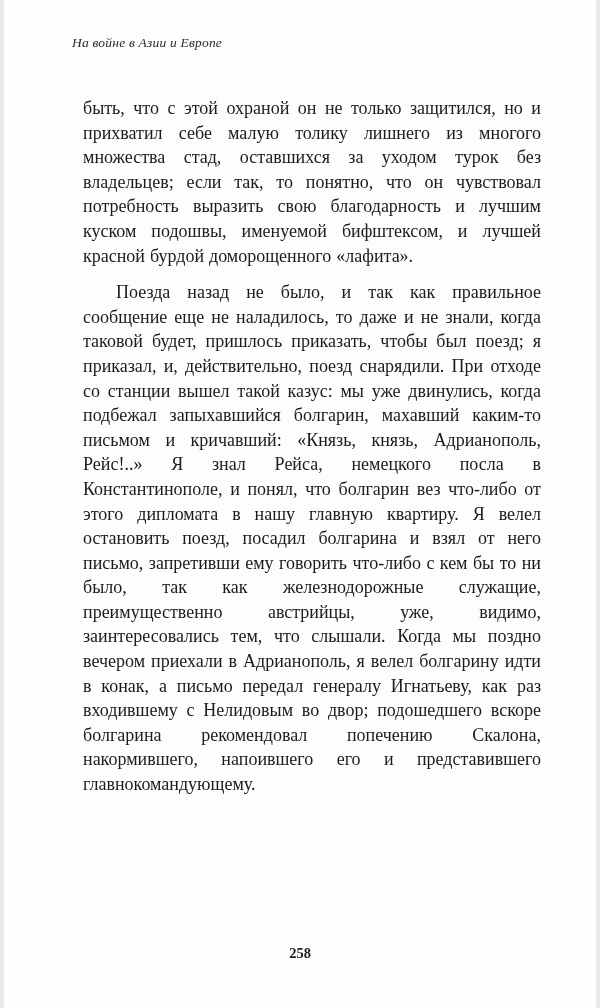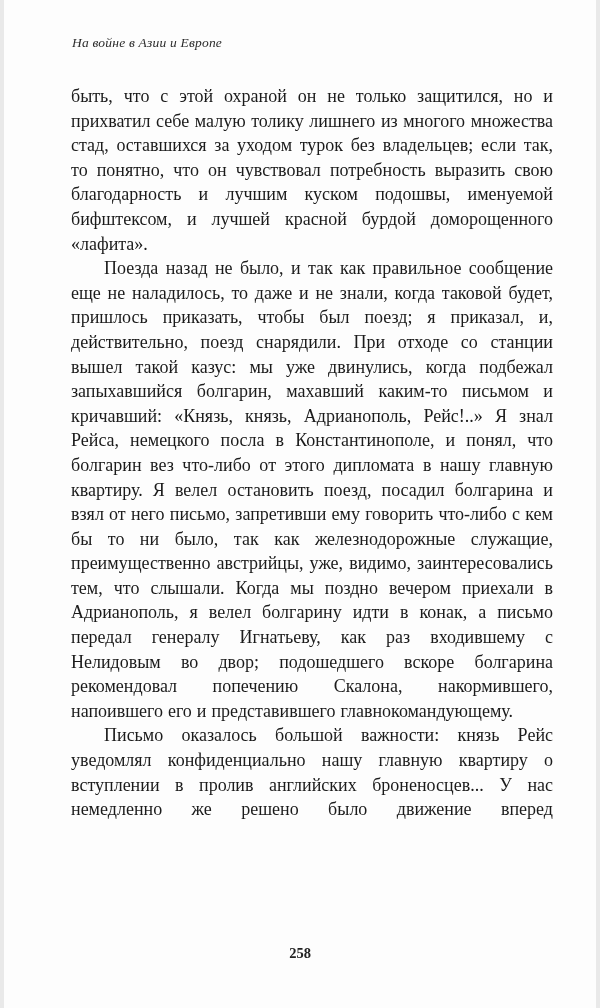--- a/index.html
+++ b/index.html
@@ -33,21 +33,21 @@
     left: 67px;
     width: 482px;
     font-size: 18px;
     line-height: 24.6px;
     text-align: justify;
     hyphens: auto;
     -webkit-hyphens: auto;
     word-spacing: 0.5px;
   }
   .page-body p {
-    margin: 0;
+    margin: 12px;
     padding: 0;
   }
   .page-body p.indent {
     text-indent: 33px;
   }
   .page-body p.continues {
     text-align-last: justify;
   }
   .page-number {
     position: absolute;
@@ -62,17 +62,16 @@
 </style>
 </head>
 <body>
 
 <div class="page">
   <div class="running-header">На войне в Азии и Европе</div>
 
   <div class="page-body">
     <p>быть, что с этой охраной он не только защитился, но и прихватил себе малую толику лишнего из многого множества стад, оставшихся за уходом турок без владельцев; если так, то понятно, что он чувствовал потребность выразить свою благодарность и лучшим куском подошвы, именуемой бифштексом, и лучшей красной бурдой доморощенного «лафита».</p>
     <p class="indent">Поезда назад не было, и так как правильное сообщение еще не наладилось, то даже и не знали, когда таковой будет, пришлось приказать, чтобы был поезд; я приказал, и, действительно, поезд снарядили. При отходе со станции вышел такой казус: мы уже двинулись, когда подбежал запыхавшийся болгарин, махавший каким-то письмом и кричавший: «Князь, князь, Адрианополь, Рейс!..» Я знал Рейса, немецкого посла в Константинополе, и понял, что болгарин вез что-либо от этого дипломата в нашу главную квартиру. Я велел остановить поезд, посадил болгарина и взял от него письмо, запретивши ему говорить что-либо с кем бы то ни было, так как железнодорожные служащие, преимущественно австрийцы, уже, видимо, заинтересовались тем, что слышали. Когда мы поздно вечером приехали в Адрианополь, я велел болгарину идти в конак, а письмо передал генералу Игнатьеву, как раз входившему с Нелидовым во двор; подошедшего вскоре болгарина рекомендовал попечению Скалона, накормившего, напоившего его и представившего главнокомандующему.</p>
-    <p class="indent continues">Письмо оказалось большой важности: князь Рейс уведомлял конфиденциально нашу главную квартиру о вступлении в пролив английских броненосцев... У нас немедленно же решено было движение вперед</p>
   </div>
 
   <div class="page-number">258</div>
 </div>
 
 </body></html>

